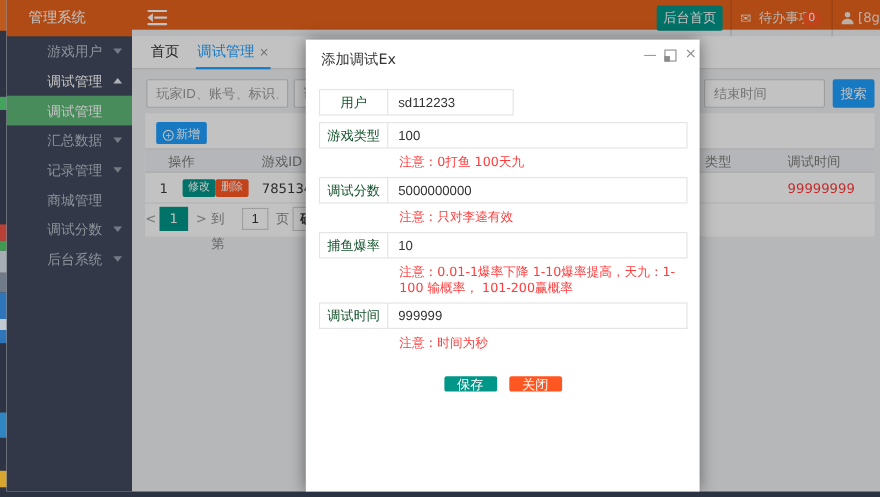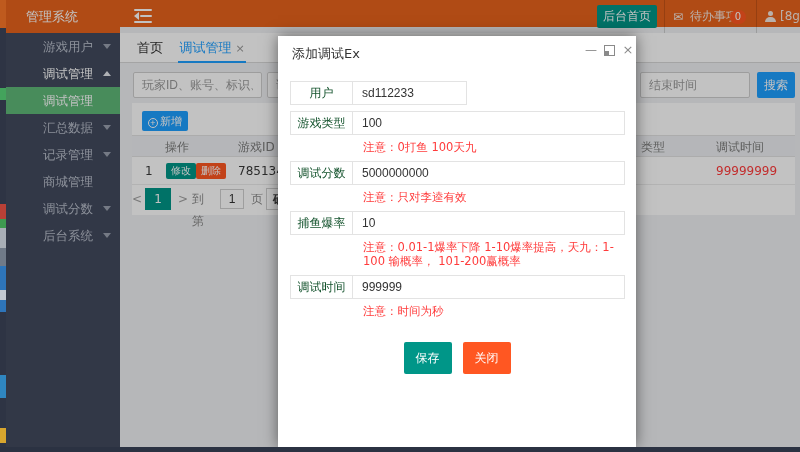--- a/index.html
+++ b/index.html
@@ -95,21 +95,21 @@
   #modal-max i { position:absolute; left:-1px; bottom:-1px; width:5px; height:5px; background:#8a8a8a; }
   #modal-close { position:absolute; left:343px; top:6px; width:14px; height:16px; color:#8a8a8a; font-size:13px; line-height:16px; text-align:center; cursor:pointer; }
   #modal-body { position:absolute; left:0; top:30px; width:358px; height:381px; padding-top:15px; }
   .m-row { display:flex; margin:0 11px 6px 12px; }
   .m-label { width:63px; height:24px; line-height:22px; border:1px solid #e3e3e3; text-align:center; font-size:12px; color:#14532d; background:#fff; flex:none; }
   .m-input { height:24px; border:1px solid #e3e3e3; margin-left:-1px; font-size:12px; color:#333; padding:0 9px; outline:none; background:#fff; }
   .m-input.short { width:115px; }
   .m-input.long { width:273px; }
   .m-note { margin:-1px 14px 7px 75px; padding-left:10px; font-size:11.5px; line-height:14px; color:#ff3b3b; }
   #modal-buttons { display:flex; justify-content:center; gap:11px; margin-top:24px; }
-  .m-btn { height:32px; padding:0 12px; border:none; border-radius:2px; color:#fff; font-size:12px; cursor:pointer; }
+  .m-btn { height:14px; padding:0 12px; border:none; border-radius:2px; color:#fff; font-size:12px; cursor:pointer; }
   #save-btn { background:#009688; }
   #close-btn { background:#FF5722; }
 
   
   #bottom-bar { position:absolute; left:0; top:447px; width:800px; height:5px; background:#2b3242; }
 </style>
 </head>
 <body>
 
 <div id="stage">
@@ -194,21 +194,21 @@
     </div>
 
     <input class="filter-input" id="kw-input" placeholder="玩家ID、账号、标识、昵称检索" style="">
     <input class="filter-input" id="second-input" placeholder="请" style="">
     <input class="filter-input" id="end-input" placeholder="结束时间" style="">
     <button id="search-btn">搜索</button>
 
     <div id="card">
       <button id="add-btn"><span class="circle">+</span><span>新增</span></button>
       <div id="thead">
-        <span class="th" style="left:33px;font-family:Liberation Serif, serif;">操作</span>
+        <span class="th" style="left:21px;font-family:Liberation Serif, serif;">操作</span>
         <span class="th" style="left:106px;">游戏ID</span>
         <span class="th" style="left:509px;">类型</span>
         <span class="th" style="left:584px;">调试时间</span>
       </div>
       <div id="trow">
         <span class="td" style="left:13px;">1</span>
         <button class="badge-btn" id="edit-btn">修改</button>
         <button class="badge-btn" id="del-btn">删除</button>
         <span class="td" style="left:106px;">785134</span>
         <span class="td" id="time-cell" style="left:584px;">99999999</span>

